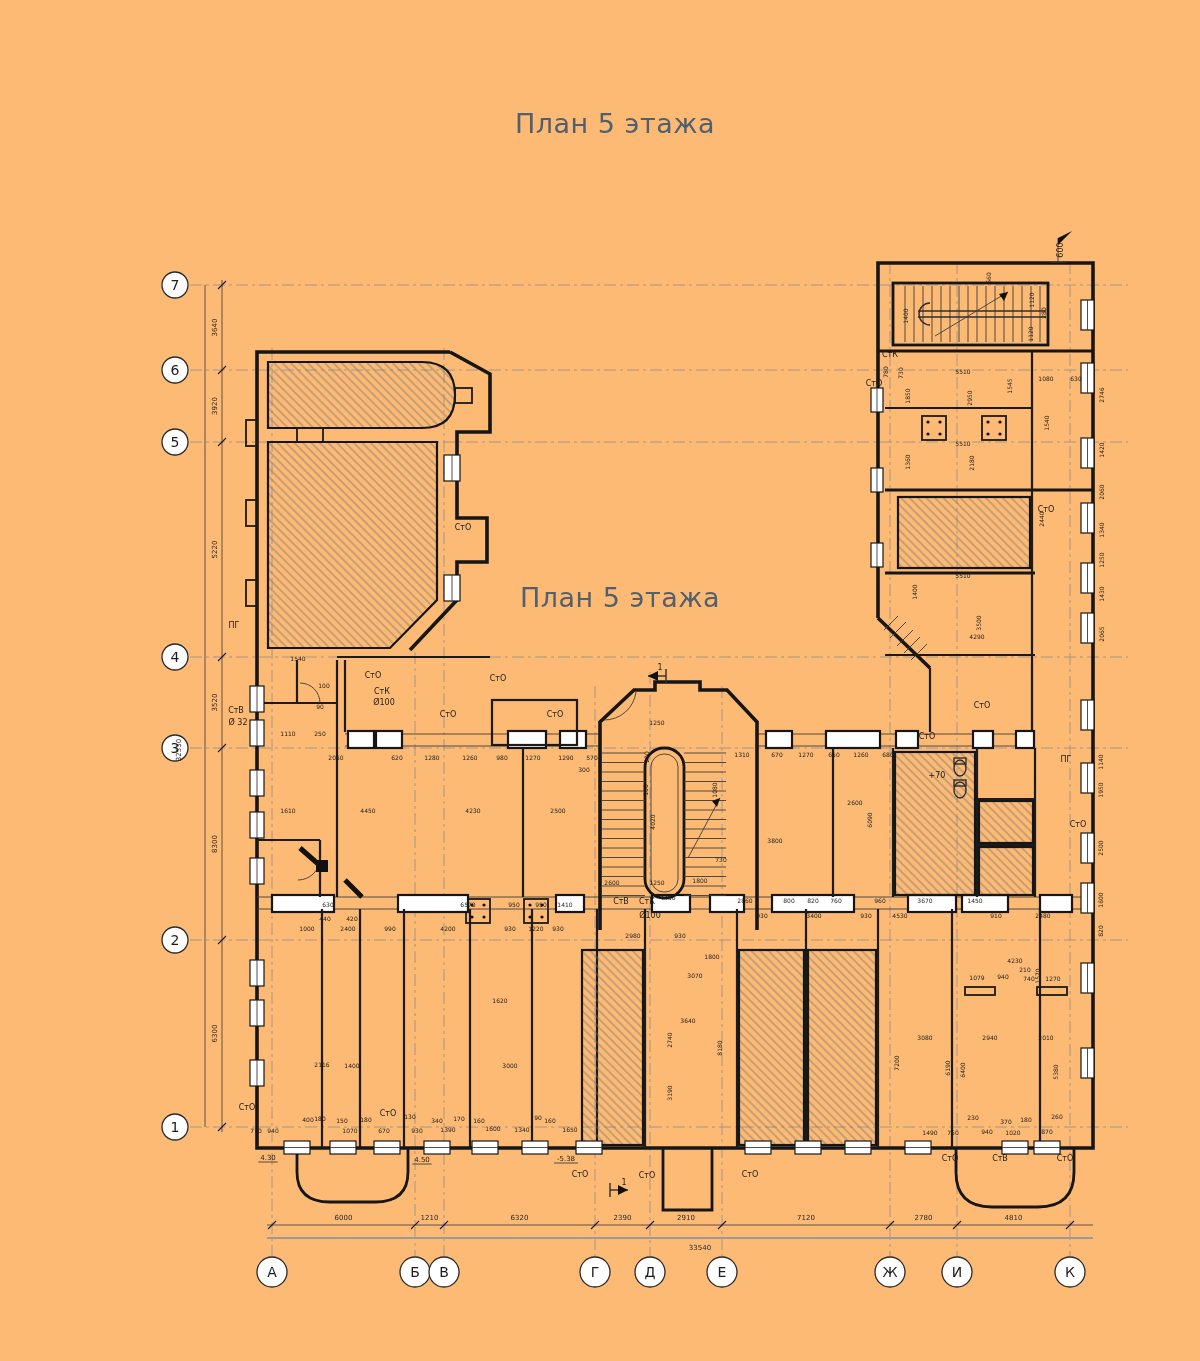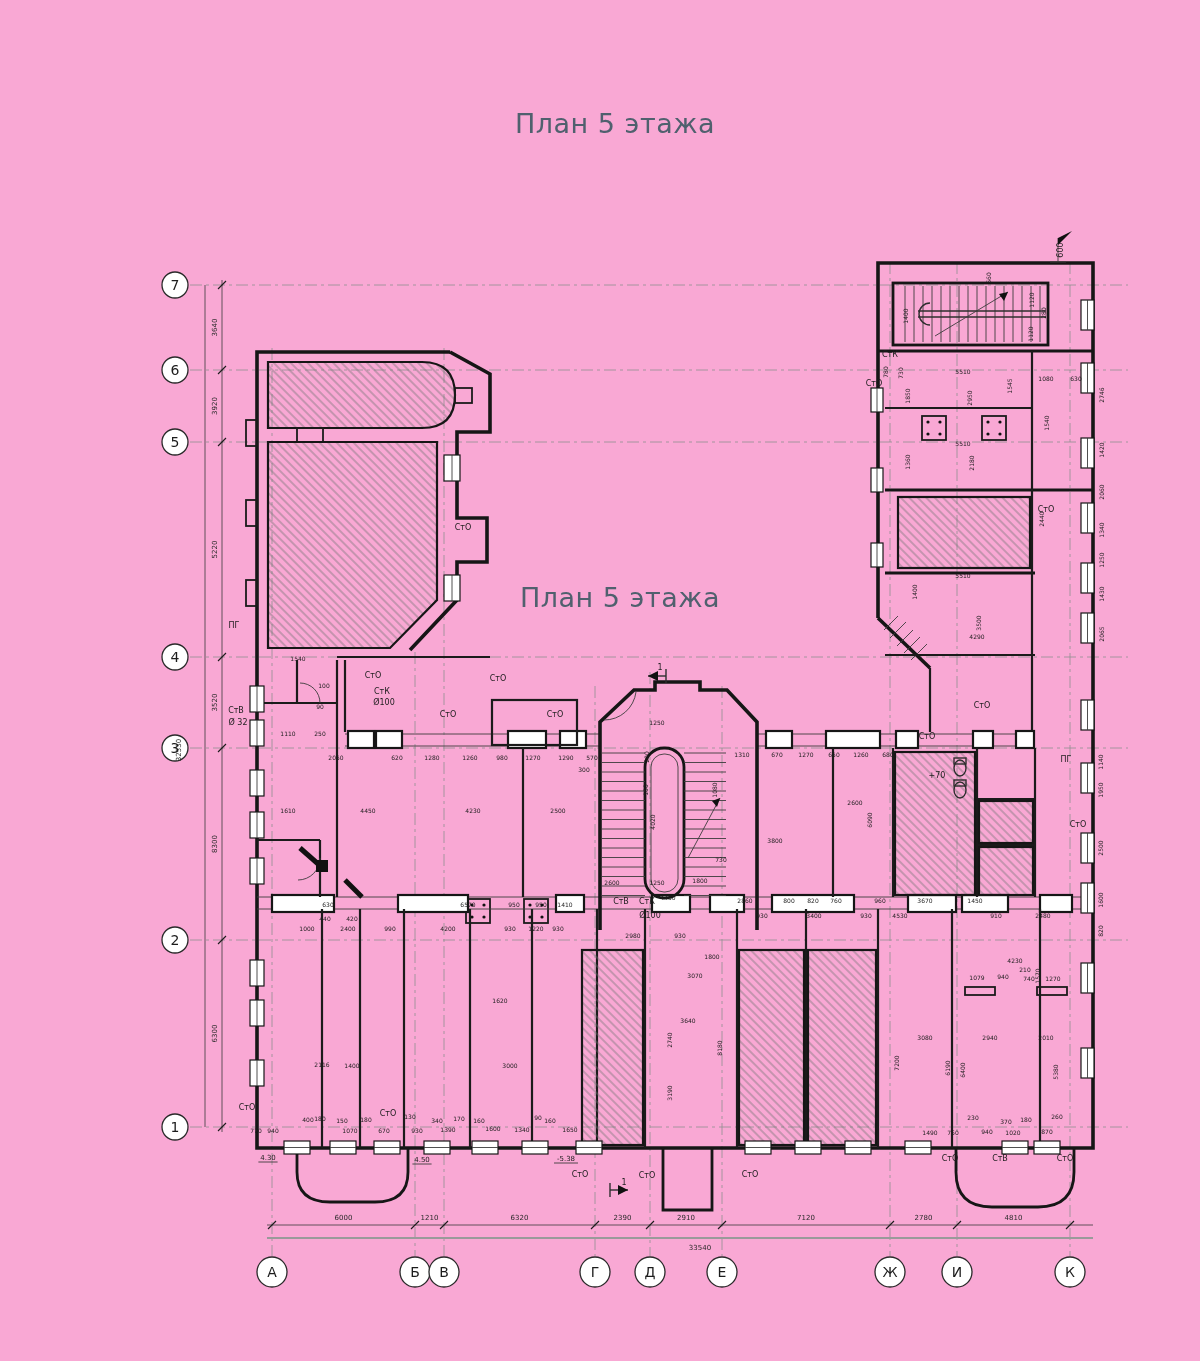--- a/index.html
+++ b/index.html
@@ -1,16 +1,16 @@
 <!DOCTYPE html>
 <html><head>
 <meta charset="utf-8">
 <style>
   html,body{margin:0;padding:0;background:#ffffff;}
-  .sheet{position:relative;width:1200px;height:1361px;background:#f9a8d4;
+  .sheet{position:relative;width:1200px;height:1361px;background:#fdba74;
          font-family:"DejaVu Sans", sans-serif;overflow:hidden;}
   .title{position:absolute;font-size:27px;font-weight:500;letter-spacing:.5px;}
   #plan-svg{position:absolute;left:0;top:0;}
   
   .w4{stroke:#161616;stroke-width:3.6;fill:none;stroke-linejoin:miter;}
   .w3{stroke:#161616;stroke-width:2.8;fill:none;}
   .w25{stroke:#1b1b1b;stroke-width:2.2;fill:none;}
   .w2{stroke:#1b1b1b;stroke-width:1.8;fill:none;}
   .thin{stroke:#3c3c3c;stroke-width:0.9;fill:none;}
   .thin15{stroke:#2e2e2e;stroke-width:1.4;fill:none;}

